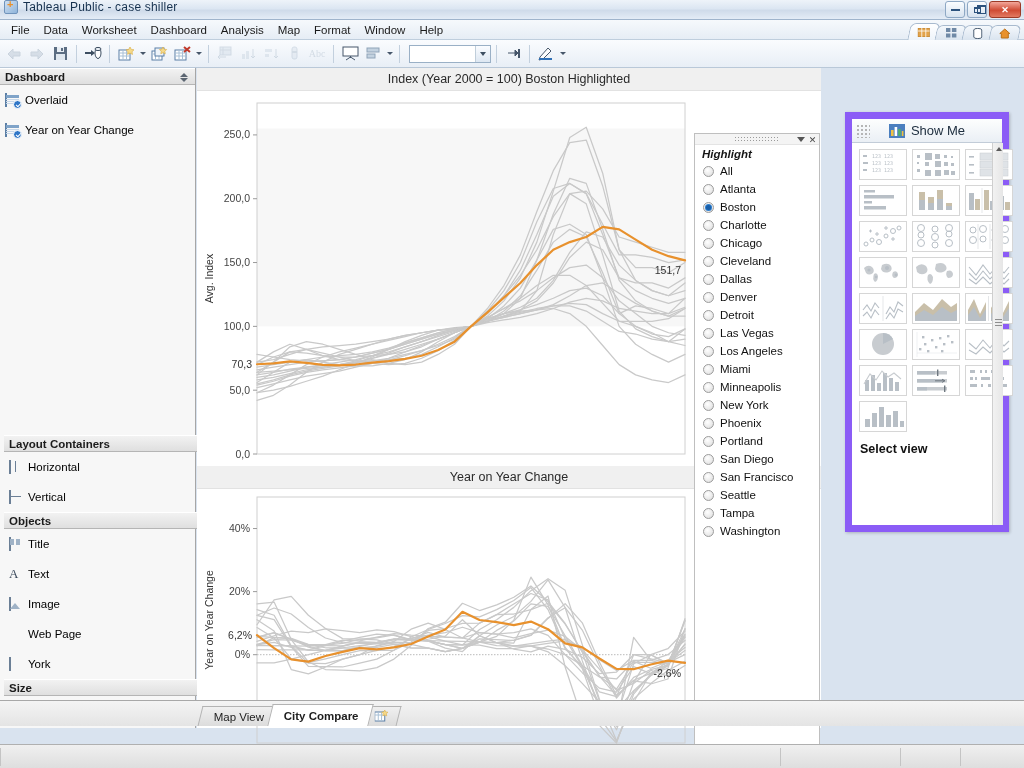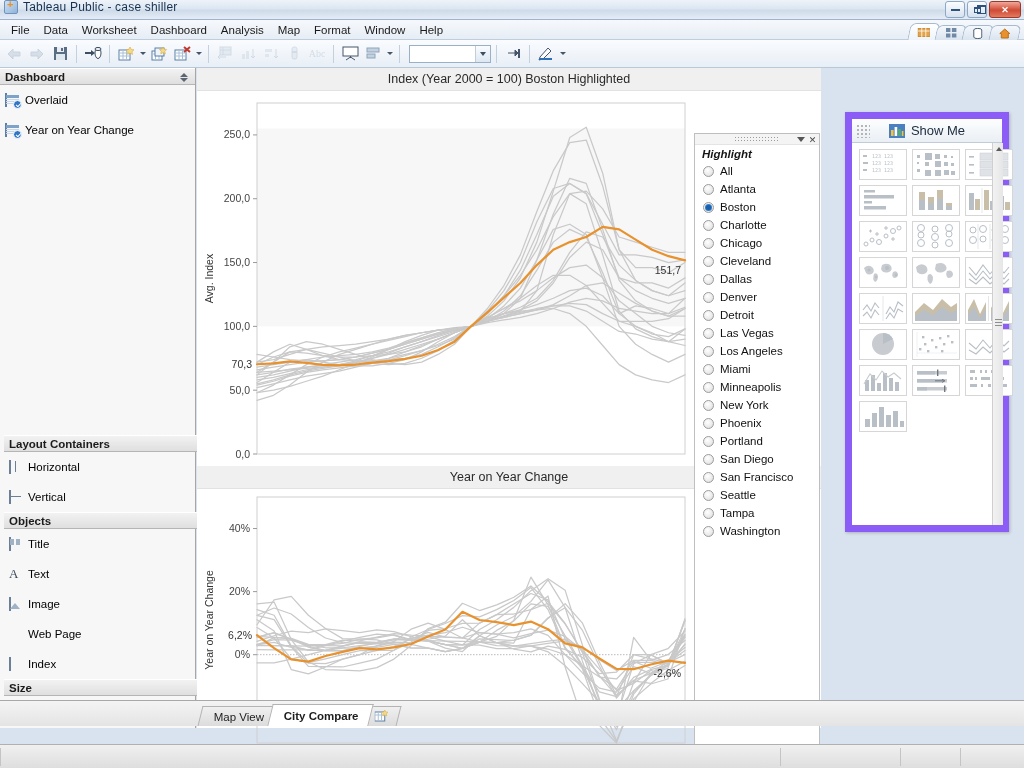--- a/index.html
+++ b/index.html
@@ -530,21 +530,21 @@
       <div class="lp-item">
         <span class="obj-icon"><span class="ic-image"></span></span>
         <span>Image</span>
       </div>
       <div class="lp-item">
         <span class="obj-icon"><span class="ic-web"></span></span>
         <span>Web Page</span>
       </div>
       <div class="lp-item">
         <span class="obj-icon"><span class="ic-blank"></span></span>
-        <span>Index</span>
+        <span>York</span>
       </div>
 
       <div class="lp-header">
         <span>Size</span>
       </div>
       <div id="size-val">Exactly 625 x 756 pixels</div>
       <div id="size-edit"><span>Edit...</span></div>
     </div>
   </div>
 
@@ -1032,20 +1032,21 @@
               <rect x="5" y="17" width="5" height="8"></rect>
               <rect x="12" y="11" width="5" height="14"></rect>
               <rect x="19" y="5" width="5" height="20"></rect>
               <rect x="26" y="13" width="5" height="12"></rect>
               <rect x="33" y="9" width="5" height="16"></rect>
               <rect x="40" y="19" width="4" height="6"></rect>
             </g>
           </svg>
         </div>
       </div>
+    <div id="sm-select">Select view</div>
     <div id="sm-scroll">
       <div class="arrow"></div>
       <div class="grip3"></div>
     </div>
   </div>
 </div>
 
 <div id="bl-strip"></div>
 <div id="tabbar">
   <div class="wtab">

